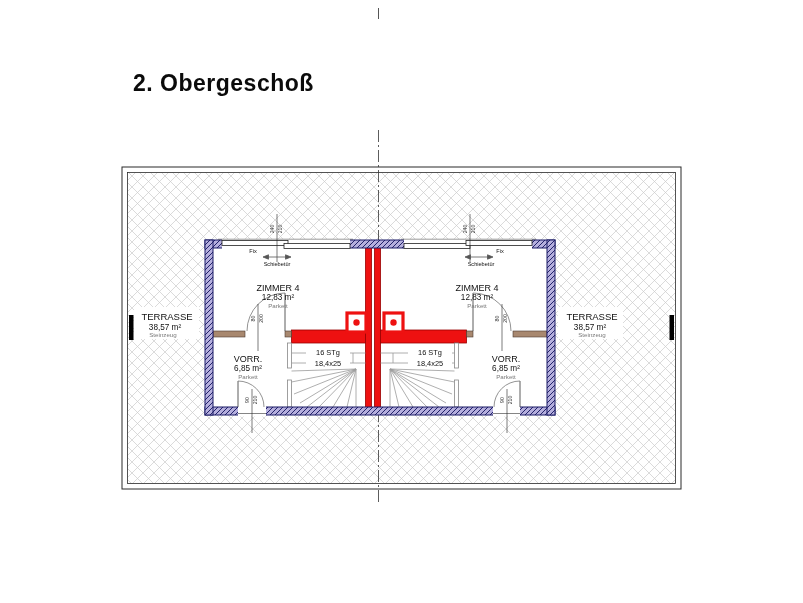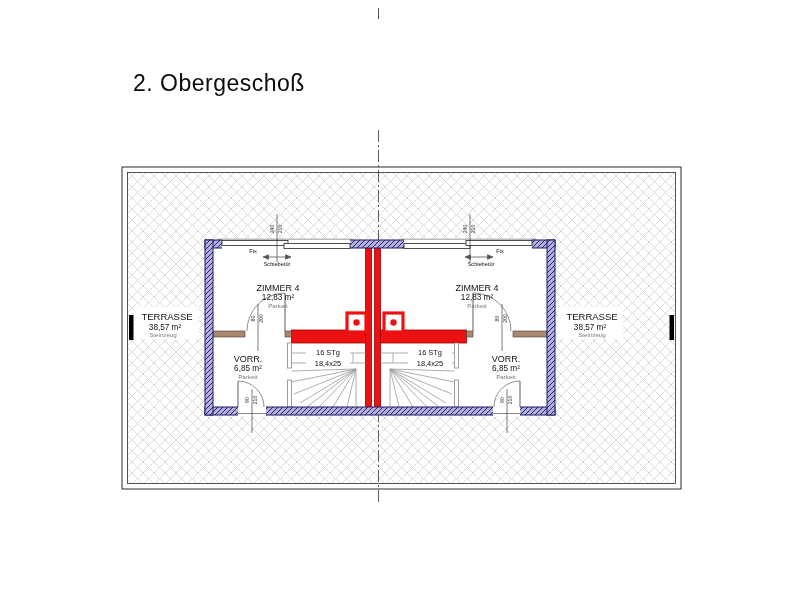--- a/index.html
+++ b/index.html
@@ -1,18 +1,18 @@
 <!DOCTYPE html>
 <html><head>
 <meta charset="utf-8">
 <style>
   html,body{margin:0;padding:0;background:#ffffff;}
   #page{position:relative;width:803px;height:603px;background:#ffffff;overflow:hidden;
         font-family:"Liberation Sans", sans-serif;}
-  #plan-title{position:absolute;left:133px;top:70px;font-size:23px;font-weight:400;
+  #plan-title{position:absolute;left:133px;top:70px;font-size:23px;font-weight:700;
         color:#0b0b0b;letter-spacing:.5px;}
   svg{position:absolute;left:0;top:0;}
   svg text{font-family:"Liberation Sans", sans-serif;fill:#111;}
   .room-name{font-size:9px;}
   .room-area{font-size:8.2px;}
   .room-floor{font-size:6.2px;fill:#7a7a7a;}
   .ter-name{font-size:9.5px;}
   .stair-t{font-size:7.4px;}
   .win-t{font-size:5.6px;}
   .dim-t{font-size:5.2px;fill:#333;}

